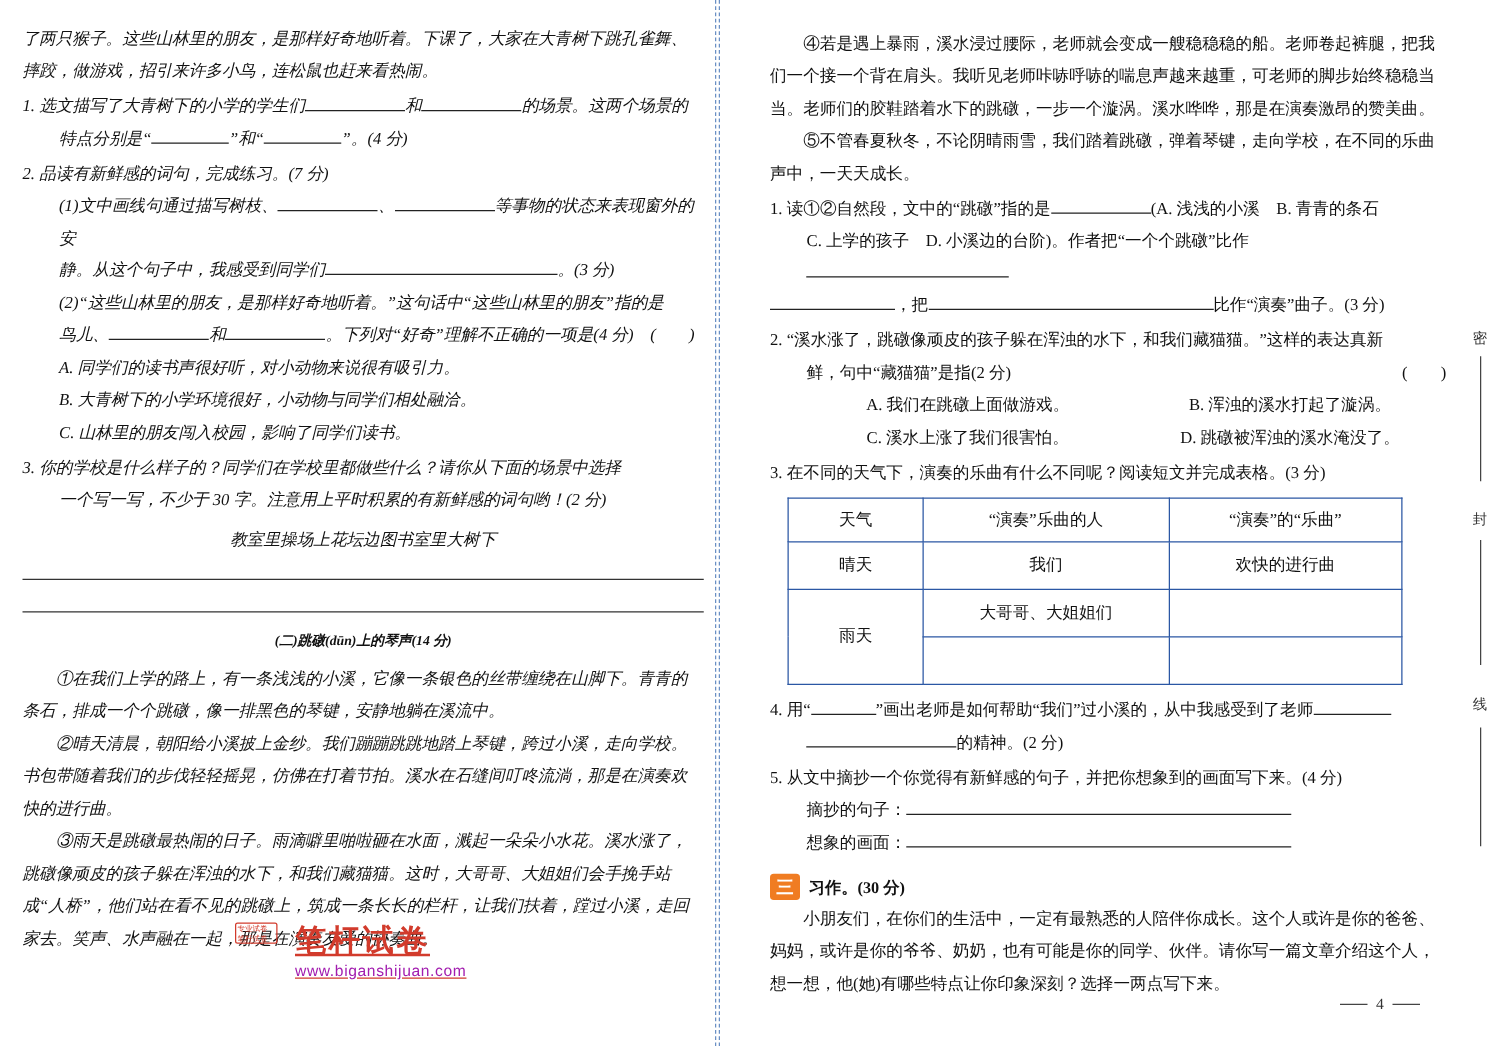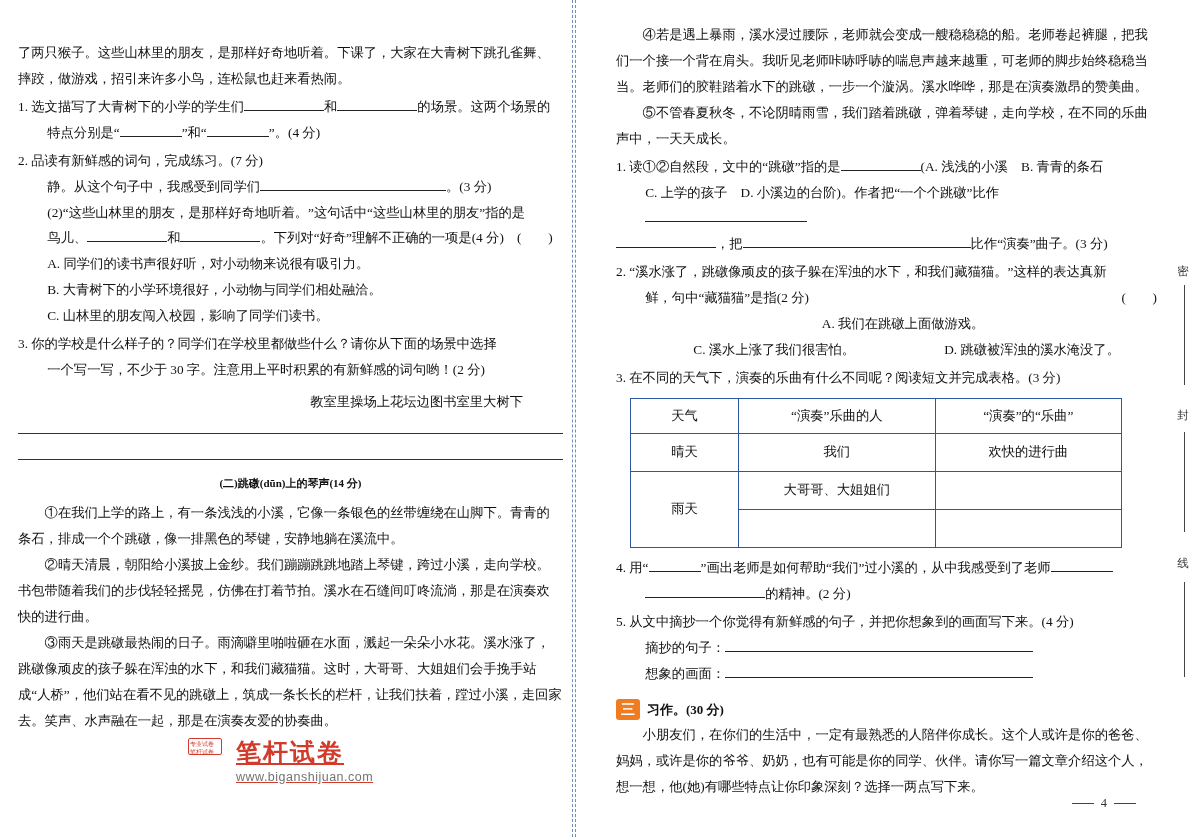--- a/index.html
+++ b/index.html
@@ -46,21 +46,21 @@
   .fullline{
     border-bottom:1px solid #333;height:1px;margin:17px 0 0 0;width:100%;
   }
   .fullline.l2{margin-top:24px;}
   .title-sec{
     text-align:center;font-weight:700;font-size:11px;margin:13px 0 6px 0;
   }
   .choices{display:flex;text-align:center;}
   .choices>div{flex:1;}
   .blanksrow{
-    display:flex;justify-content:flex-end;padding:0 40px;margin-top:6px;
+    display:flex;justify-content:center;padding:0 40px;margin-top:6px;
   }
   
   table.tbl{
     border-collapse:collapse;width:492px;margin:7px 0 7px 14px;
     font-size:13.3px;
   }
   table.tbl td{
     border:1px solid #2b57a4;text-align:center;height:33px;padding:2px 16px;
   }
   table.tbl td.h{height:30px;}
@@ -77,21 +77,21 @@
   .wm{
     position:absolute;left:236px;top:736px;text-align:left;
     color:#d23b2c;
     text-decoration:underline;
   }
   .wm .wm-main{
     font-size:25px;font-weight:700;letter-spacing:2px;
     font-family:"Liberation Serif",serif;
   }
   .wm .wm-url{
-    font-size:12.5px;letter-spacing:.5px;margin-top:1px;color:#737373;
+    font-size:12.5px;letter-spacing:.5px;margin-top:1px;color:#a21caf;
     font-family:"Liberation Sans",sans-serif;
   }
   .wm .wm-seal{
     position:absolute;left:-48px;top:2px;width:34px;height:17px;
     border:1px solid #d23b2c;border-radius:2px;font-size:6px;line-height:8px;
     color:#d23b2c;padding:1px;box-sizing:border-box;
     font-family:"Liberation Sans",sans-serif;
   }
   
   .edge{
@@ -115,35 +115,38 @@
   .pgnum .dash{display:inline-block;width:22px;height:1px;background:#444;}
 </style>
 </head>
 <body>
 
 <div class="page">
 
   <div class="divider"></div>
   <div class="divider d2"></div>
 
-  <div class="col col-left" style="top:40px;">
+  <div class="col col-left" style="top:18px;font-style:italic;">
 
     <p>了两只猴子。这些山林里的朋友，是那样好奇地听着。下课了，大家在大青树下跳孔雀舞、摔跤，做游戏，招引来许多小鸟，连松鼠也赶来看热闹。</p>
 
     <p class="hang q">
       <span>1.</span>
       <span>选文描写了大青树下的小学的学生们</span><span class="u u8"></span><span>和</span><span class="u u8"></span><span>的场景。这两个场景的</span>
     </p>
     <p class="sub">
       <span>特点分别是“</span><span class="u u6"></span><span>”和“</span><span class="u u6"></span><span>”。(4 分)</span>
     </p>
 
     <p class="hang q">
       <span>2.</span>
       <span>品读有新鲜感的词句，完成练习。(7 分)</span>
+    </p>
+    <p class="sub">
+      <span>(1)文中画线句通过描写树枝、</span><span class="u u8"></span><span>、</span><span class="u u8"></span><span>等事物的状态来表现窗外的安</span>
     </p>
     <p class="sub-h">
       <span>静。从这个句子中，我感受到同学们</span><span class="u u18"></span><span>。(3 分)</span>
     </p>
     <p class="sub">
       <span>(2)“这些山林里的朋友，是那样好奇地听着。”这句话中“这些山林里的朋友”指的是</span>
     </p>
     <p class="sub-h">
       <span>鸟儿、</span><span class="u u8"></span><span>和</span><span class="u u8"></span><span>。下列对“好奇”理解不正确的一项是(4 分)　(　　)</span>
     </p>
@@ -194,20 +197,21 @@
     <p class="hang q">
       <span>2.</span>
       <span>“溪水涨了，跳礅像顽皮的孩子躲在浑浊的水下，和我们藏猫猫。”这样的表达真新</span>
     </p>
     <p class="sub" style="position:relative;">
       <span>鲜，句中“藏猫猫”是指(2 分)</span>
       <span style="position:absolute;right:4px;">(　　)</span>
     </p>
     <div class="choices sub">
       <div>A. 我们在跳礅上面做游戏。</div>
+      <div>B. 浑浊的溪水打起了漩涡。</div>
     </div>
     <div class="choices sub">
       <div>C. 溪水上涨了我们很害怕。</div>
       <div>D. 跳礅被浑浊的溪水淹没了。</div>
     </div>
 
     <p class="hang q">
       <span>3.</span>
       <span>在不同的天气下，演奏的乐曲有什么不同呢？阅读短文并完成表格。(3 分)</span>
     </p>

